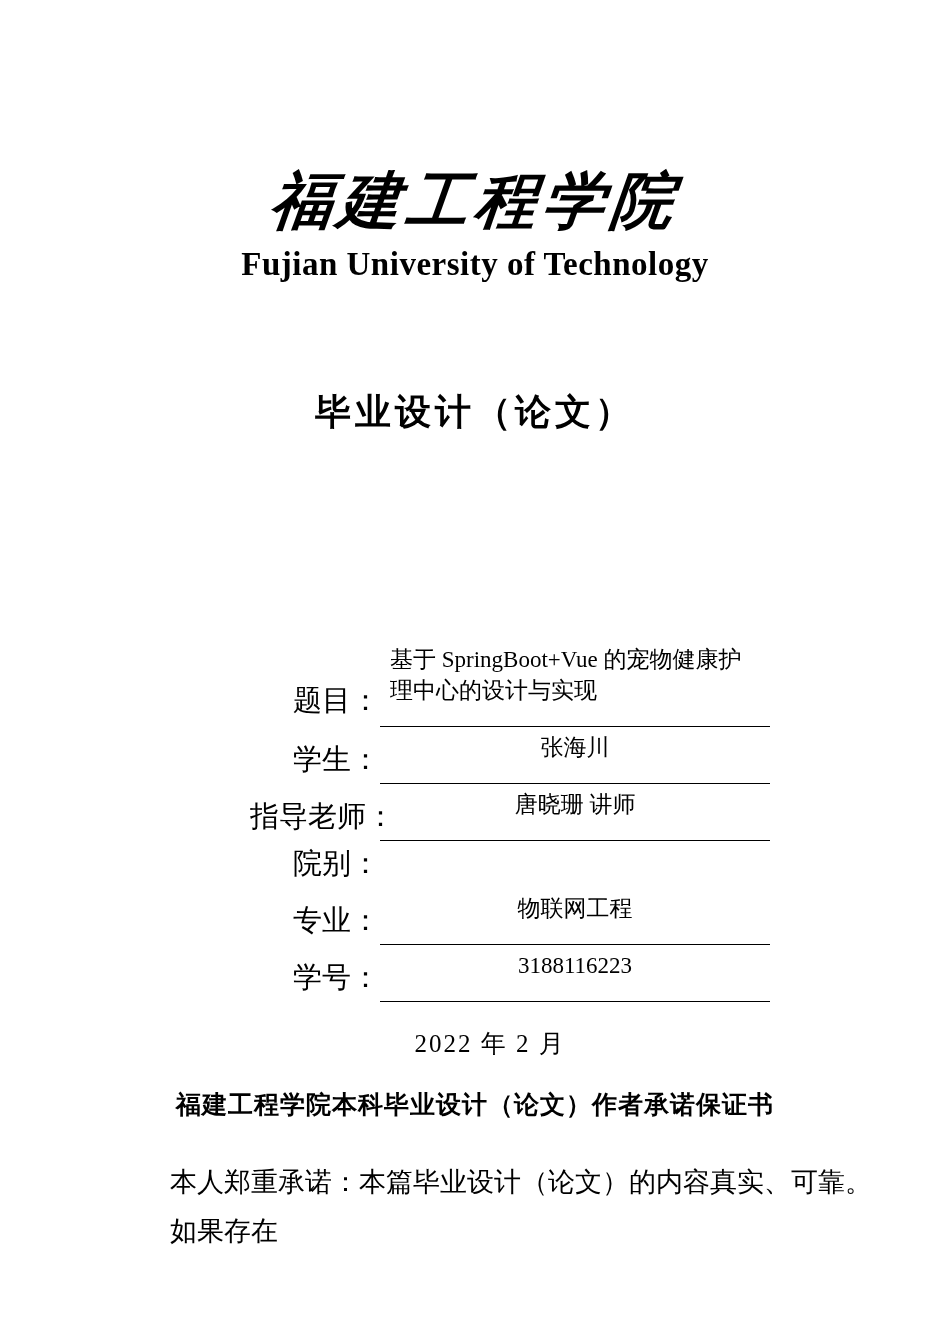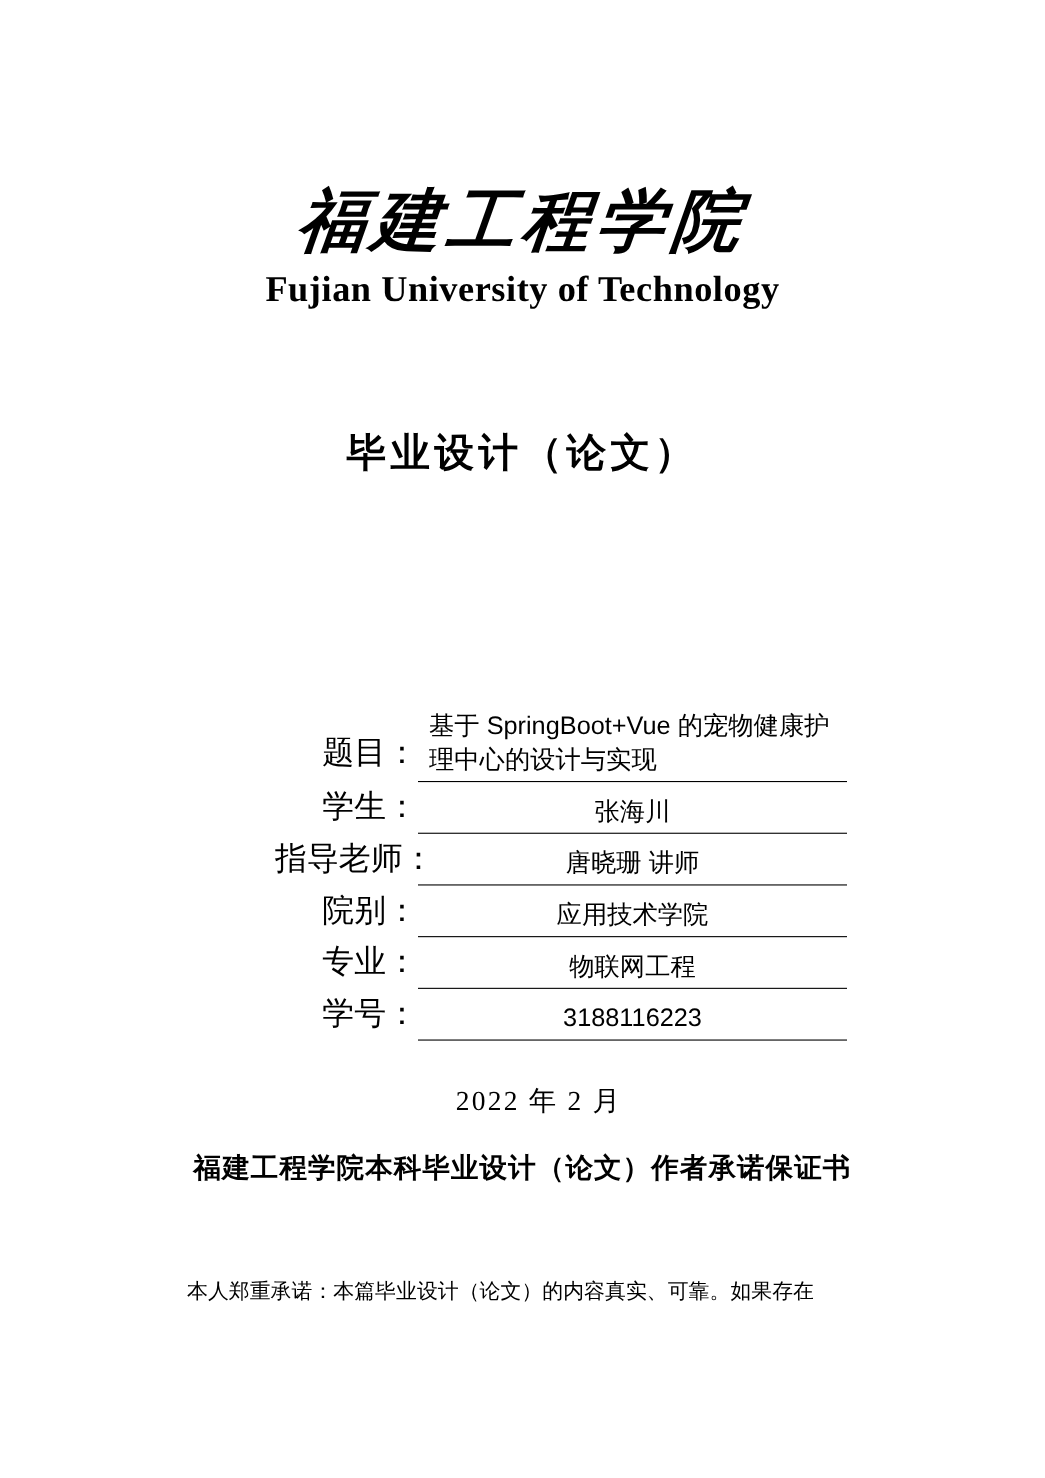--- a/index.html
+++ b/index.html
@@ -75,57 +75,57 @@
     font-weight: 400;
     padding-bottom: 4px;
     white-space: nowrap;
     flex: 0 0 auto;
   }
   .field-value {
     flex: 1 1 auto;
     border-bottom: 1.5px solid #000;
     text-align: center;
     font-size: 23px;
-    font-family: Liberation Sans, sans-serif;
-    padding: 2px 6px 4px 6px;
+    font-family: Liberation Serif, serif;
+    padding: 2px 6px 20px 6px;
     line-height: 1.35;
     min-height: 28px;
   }
   .field-value.two-line {
     text-align: left;
     padding-left: 10px;
   }
   .row-title .field-label {
     padding-bottom: 6px;
     align-self: flex-end;
   }
 
   
   .date-line {
-    margin-top: 38px;
+    margin-top: 25px;
     text-align: center;
     font-size: 25px;
     font-family: "Liberation Serif", serif;
     letter-spacing: 2px;
     padding-left: 30px;
   }
 
   
   .pledge-heading {
     margin-top: 28px;
     text-align: center;
     font-family: "DejaVu Sans", sans-serif;
     font-size: 25px;
     font-weight: 700;
     letter-spacing: 1px;
   }
   .pledge-body {
-    margin-top: 80px;
+    margin-top: 37px;
     font-family: "Liberation Serif", serif;
-    font-size: 19px;
+    font-size: 27px;
     line-height: 1.8;
     padding-left: 170px;
     padding-right: 70px;
     text-align: left;
   }
 </style>
 </head>
 <body>
 
 <div class="page">
@@ -149,21 +149,20 @@
       <div class="field-value">张海川</div>
     </div>
 
     <div class="field-row">
       <div class="field-label">指导老师：</div>
       <div class="field-value">唐晓珊  讲师</div>
     </div>
 
     <div class="field-row">
       <div class="field-label">院别：</div>
-      <div class="field-value">应用技术学院</div>
     </div>
 
     <div class="field-row">
       <div class="field-label">专业：</div>
       <div class="field-value">物联网工程</div>
     </div>
 
 
     <div class="field-row">
       <div class="field-label">学号：</div>

